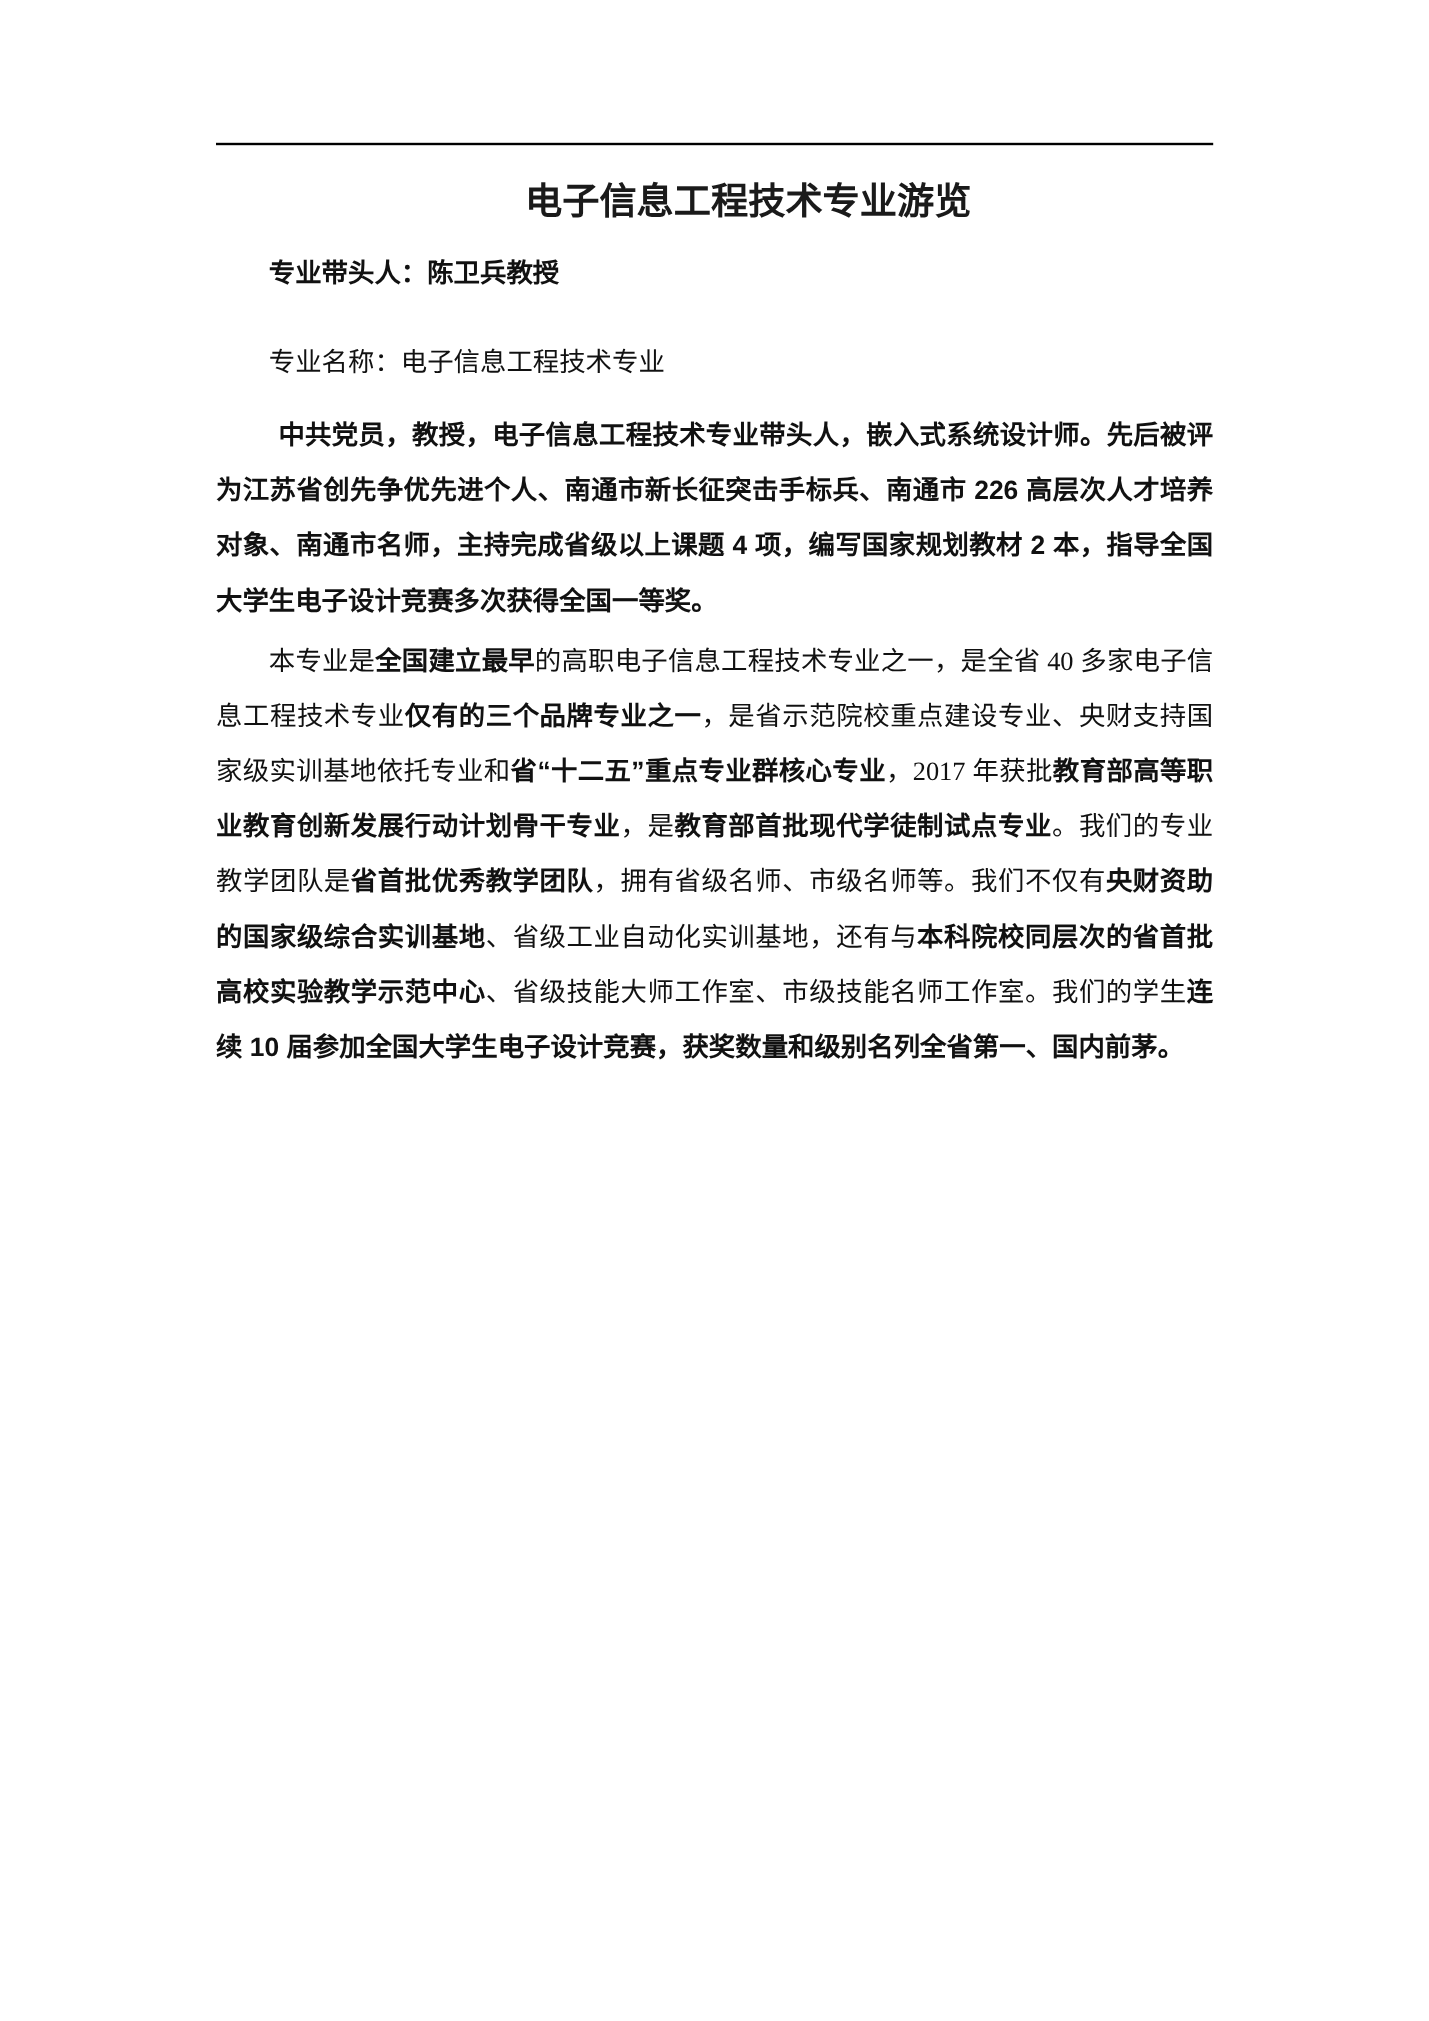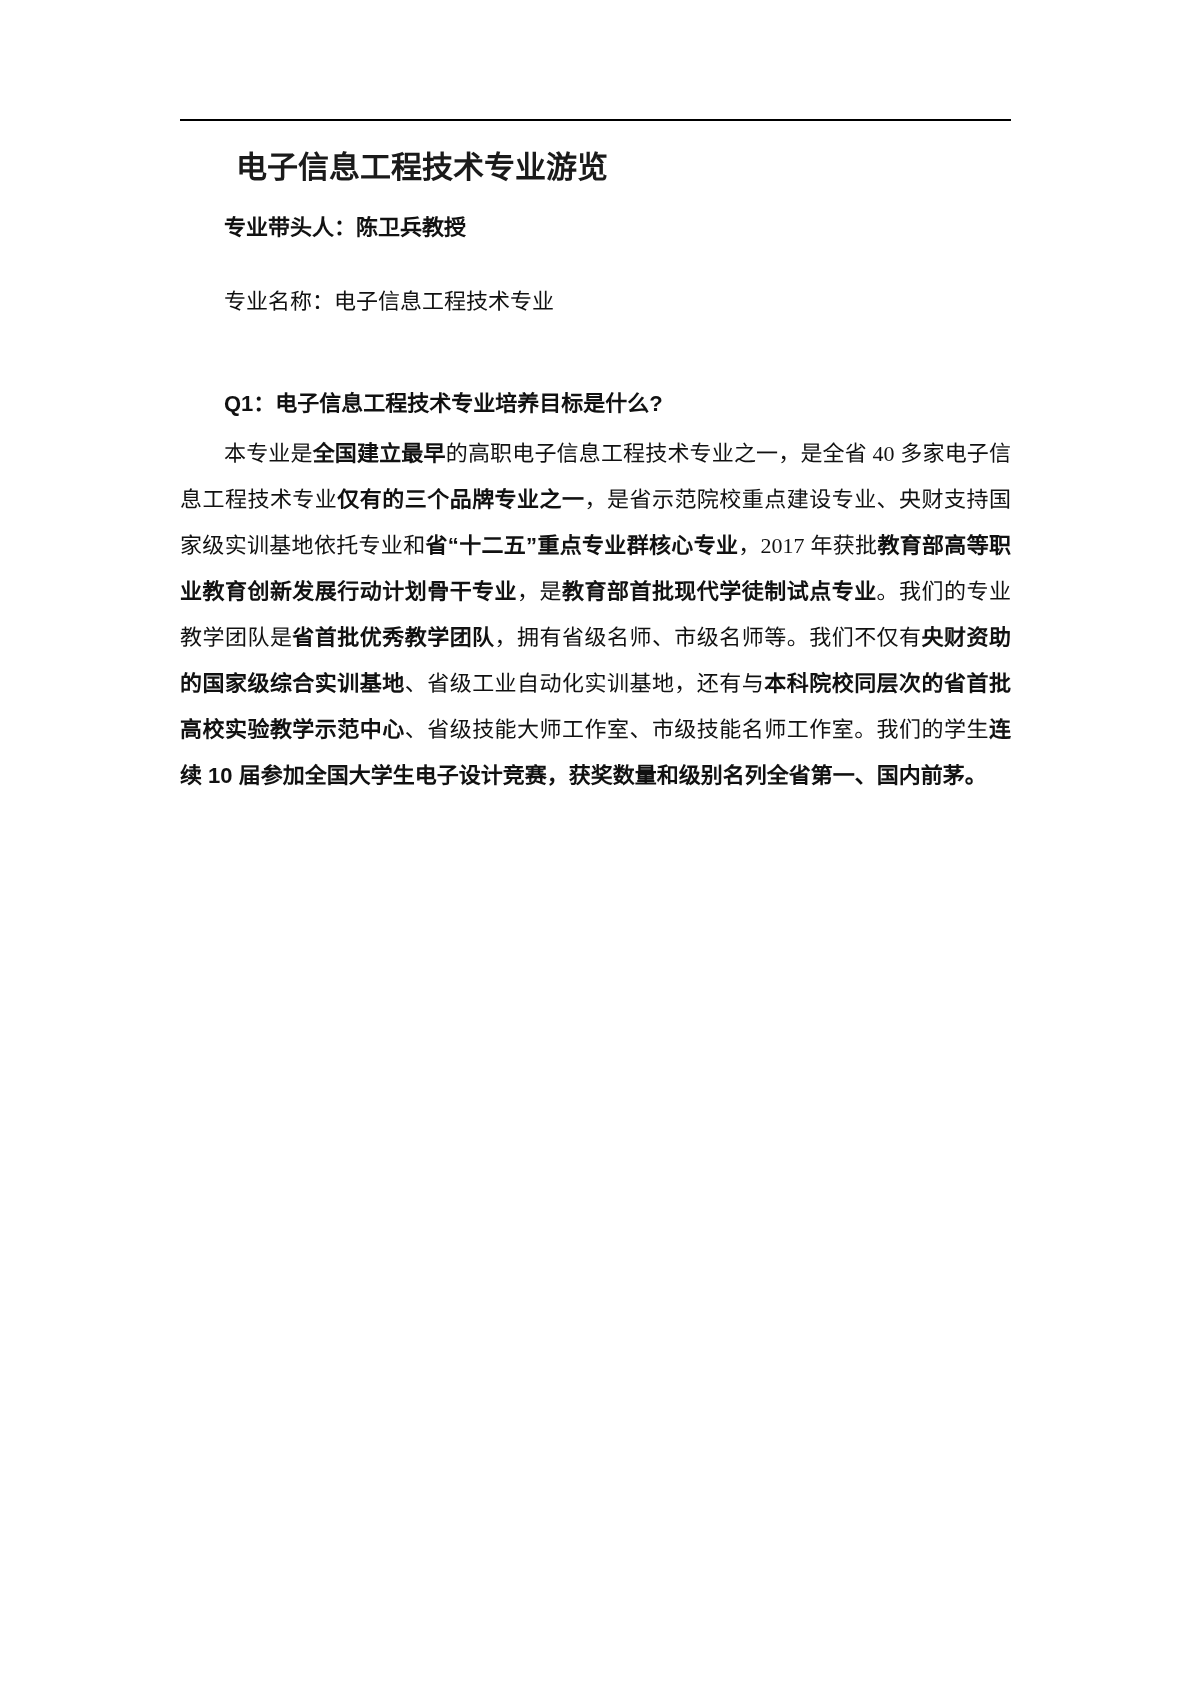--- a/index.html
+++ b/index.html
@@ -18,21 +18,21 @@
     top: 0;
     width: 831px;
   }
   .header-rule {
     margin-top: 119px;
     height: 0;
     border-top: 2px solid #000000;
   }
   .doc-title {
     margin: 24px 0 0 56px;
-    text-align: left;
+    text-align: center;
     font-family: "Liberation Sans", "DejaVu Sans", sans-serif;
     font-weight: 700;
     font-size: 31px;
     line-height: 46px;
     color: #1a1a1a;
     text-indent: 0;
   }
   .block {
     margin: 0;
     font-size: 22px;
@@ -66,22 +66,22 @@
   <div class="content">
 
     <div class="header-rule"></div>
 
     <h1 class="doc-title">电子信息工程技术专业游览</h1>
 
     <p id="meta-leader" class="block sans bold">专业带头人：陈卫兵教授</p>
 
     <p id="meta-name" class="block sans">专业名称：电子信息工程技术专业</p>
 
+    <p id="bio" class="block sans bold">中共党员，教授，电子信息工程技术专业带头人，嵌入式系统设计师。先后被评为江苏省创先争优先进个人、南通市新长征突击手标兵、南通市 226 高层次人才培养对象、南通市名师，主持完成省级以上课题 4 项，编写国家规划教材 2 本，指导全国大学生电子设计竞赛多次获得全国一等奖。</p>
 
-    <p id="q1-heading" class="block question">Q1：电子信息工程技术专业培养目标是什么?</p>
 
 
 
     <p id="q2-answer" class="block"><span>本专业是</span><span class="b">全国建立最早</span><span>的高职电子信息工程技术专业之一，是全省 40 多家电子信息工程技术专业</span><span class="b">仅有的三个品牌专业之一</span><span>，是省示范院校重点建设专业、央财支持国家级实训基地依托专业和</span><span class="b">省“十二五”重点专业群核心专业</span><span>，2017 年获批</span><span class="b">教育部高等职业教育创新发展行动计划骨干专业</span><span>，是</span><span class="b">教育部首批现代学徒制试点专业</span><span>。我们的专业教学团队是</span><span class="b">省首批优秀教学团队</span><span>，拥有省级名师、市级名师等。我们不仅有</span><span class="b">央财资助的国家级综合实训基地</span><span>、省级工业自动化实训基地，还有与</span><span class="b">本科院校同层次的省首批高校实验教学示范中心</span><span>、省级技能大师工作室、市级技能名师工作室。我们的学生</span><span class="b">连续 10 届参加全国大学生电子设计竞赛，获奖数量和级别名列全省第一、国内前茅。</span></p>
 
 
   </div>
 </div>
 
 </body></html>

